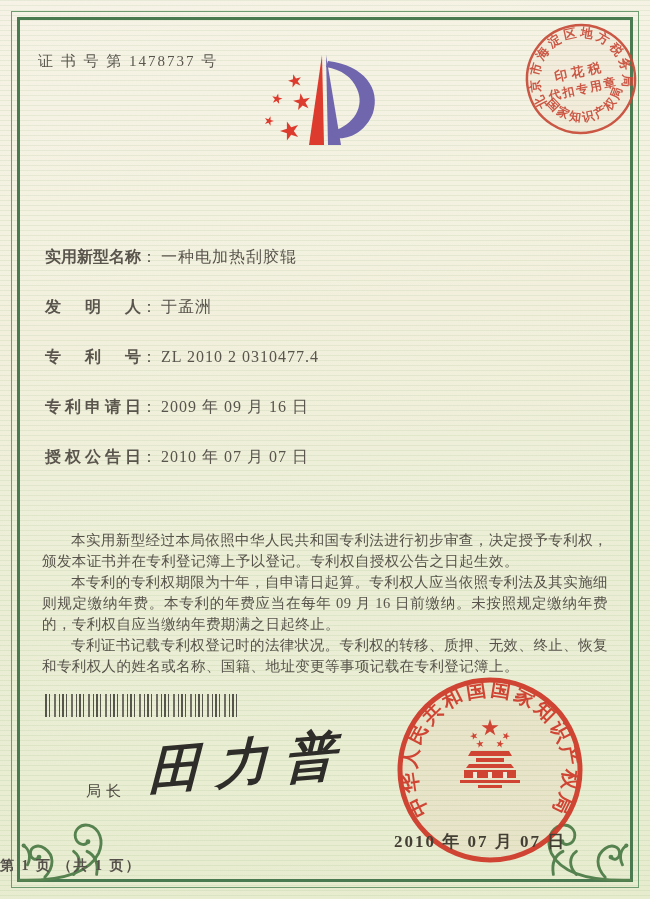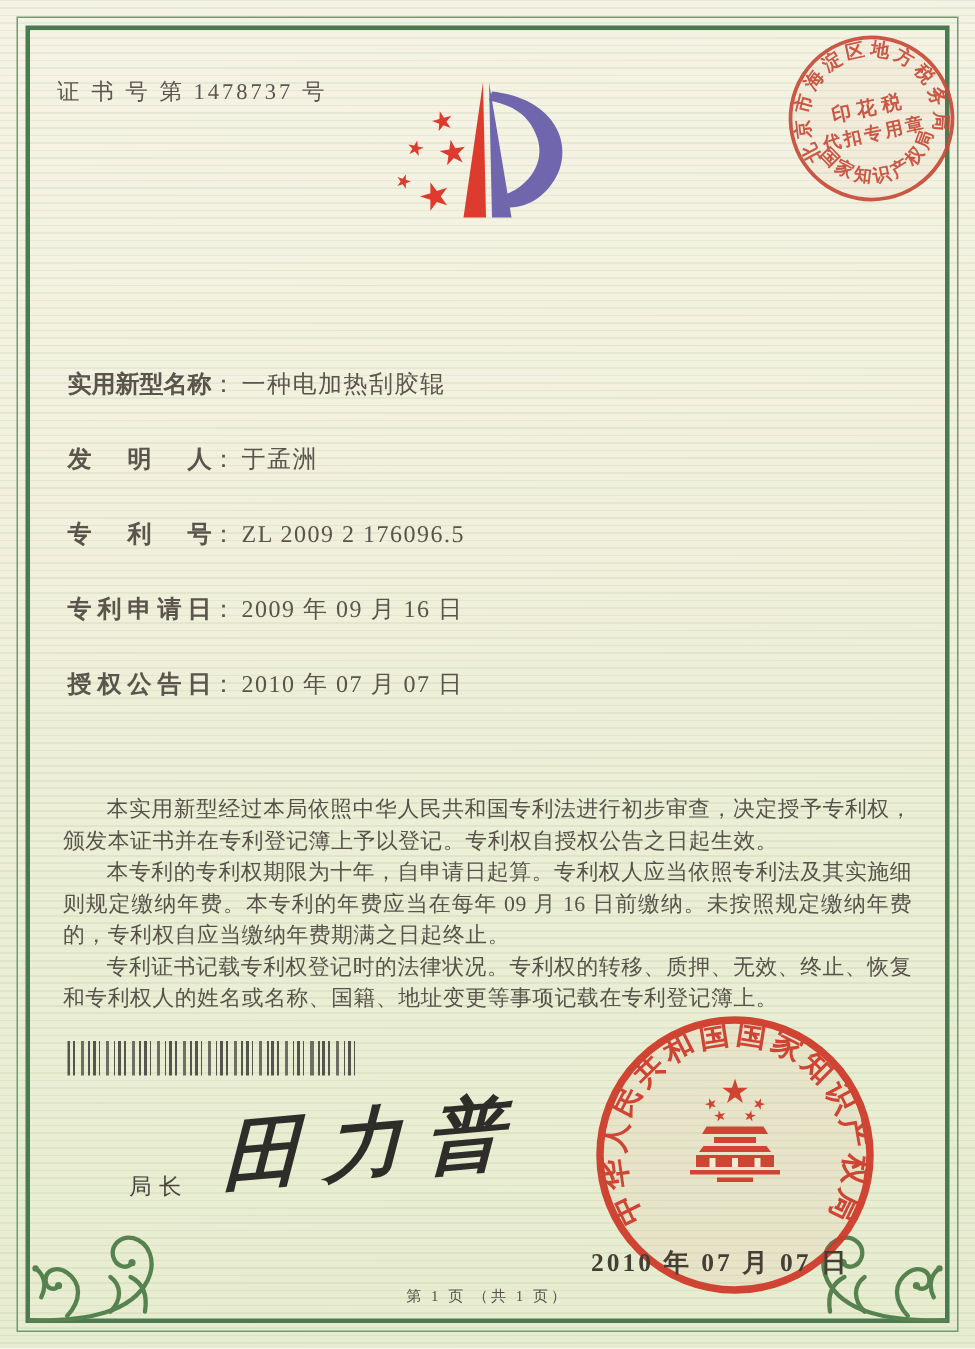--- a/index.html
+++ b/index.html
@@ -25,21 +25,21 @@
   .body-text{position:absolute;left:42px;right:42px;top:530px;z-index:3;color:#57534b;}
   .body-text p{margin:0;text-indent:2em;font-size:14.5px;line-height:21px;text-align:justify;letter-spacing:.4px;}
   .barcode{position:absolute;left:45px;top:694px;width:192px;height:23px;opacity:.82;z-index:3;
     background:repeating-linear-gradient(90deg,#36342f 0 2px,transparent 2px 4px,#36342f 4px 5px,transparent 5px 9px,#55524a 9px 11px,transparent 11px 14px,#36342f 14px 15px,transparent 15px 17px);}
   .sig-title{position:absolute;left:86px;top:782px;font-size:15px;letter-spacing:5px;color:#4a463f;z-index:4;}
   .sig-name{position:absolute;left:148px;top:728px;font-size:52px;font-weight:700;font-style:italic;
     color:#2f2d29;letter-spacing:16px;transform:rotate(-5deg) skewX(-6deg);z-index:4;
     font-family:"Liberation Serif","DejaVu Serif",serif;}
   .official-seal{position:absolute;left:390px;top:670px;width:200px;height:200px;z-index:3;opacity:.94;}
   .seal-date{position:absolute;left:394px;top:830px;font-size:17px;letter-spacing:2px;color:#443f35;z-index:5;font-weight:600;}
-  .footer{position:absolute;left:0;top:857px;width:100%;text-align:center;font-size:10px;letter-spacing:2px;color:#55514a;z-index:3;}
+  .footer{position:absolute;left:0;top:857px;width:100%;text-align:left;font-size:14px;letter-spacing:2px;color:#55514a;z-index:3;font-weight:bold;}
   svg text{font-family:"Liberation Serif","DejaVu Serif",serif;}
 </style>
 </head>
 <body>
 
 <div class="page">
   <div class="texture"></div>
   <div class="frame-outer"></div>
   <div class="frame-inner"></div>
 
@@ -106,21 +106,21 @@
 
 
   <div class="fields">
     <div class="field">
       <span class="fl">实用新型名称</span><span>：</span><span class="fv">一种电加热刮胶辊</span>
     </div>
     <div class="field">
       <span class="fl">发明人</span><span>：</span><span class="fv">于孟洲</span>
     </div>
     <div class="field">
-      <span class="fl">专利号</span><span>：</span><span class="fv">ZL 2009 2 176096.5</span>
+      <span class="fl">专利号</span><span>：</span><span class="fv">ZL 2010 2 0310477.4</span>
     </div>
     <div class="field">
       <span class="fl">专利申请日</span><span>：</span><span class="fv">2009 年 09 月 16 日</span>
     </div>
     <div class="field">
       <span class="fl">授权公告日</span><span>：</span><span class="fv">2010 年 07 月 07 日</span>
     </div>
   </div>
 
   <div class="body-text">

